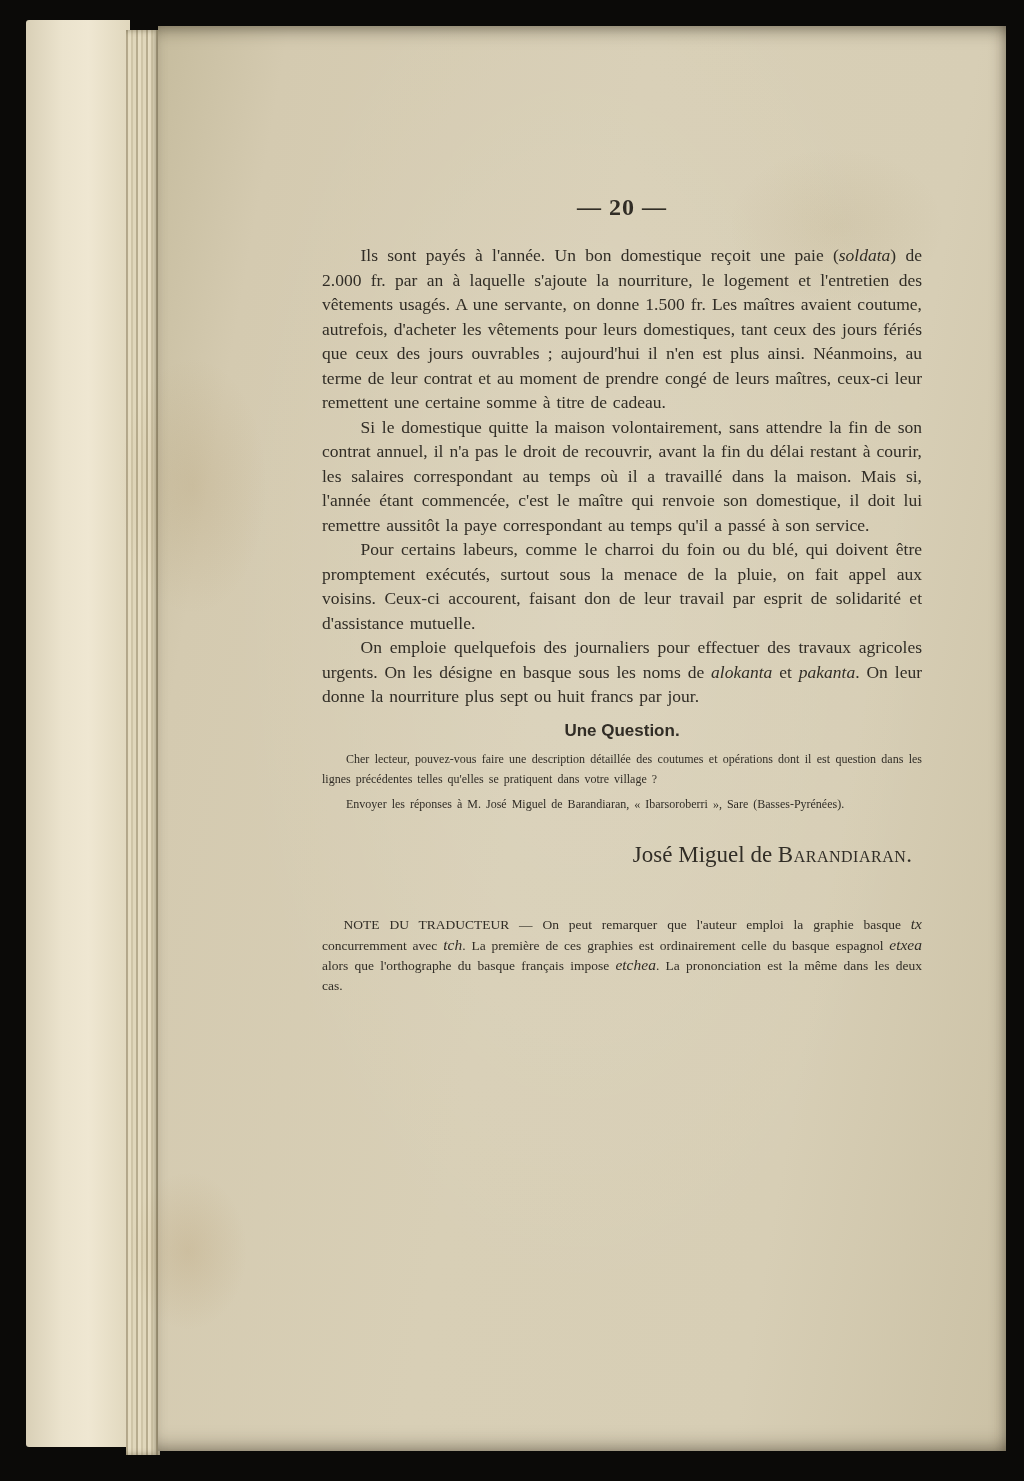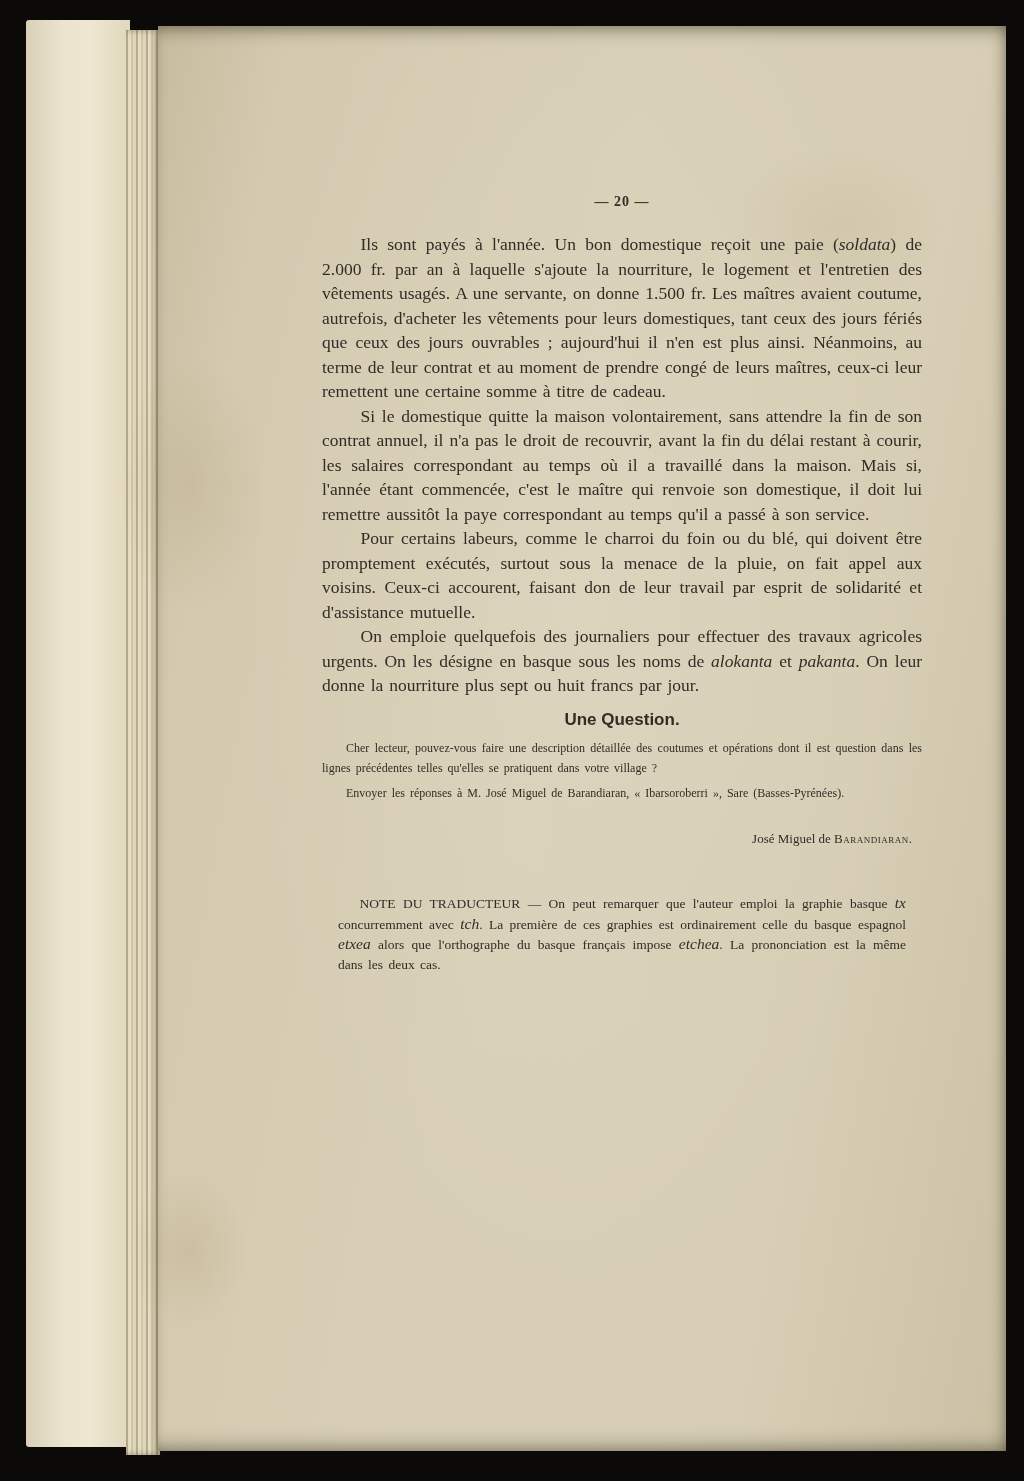--- a/index.html
+++ b/index.html
@@ -40,46 +40,46 @@
   .stain.s2 { left:-30px; bottom:120px; width:120px; height:160px;
     background:radial-gradient(ellipse, rgba(150,110,50,.14), rgba(0,0,0,0) 70%); }
   .stain.s3 { right:60px; top:120px; width:220px; height:160px;
     background:radial-gradient(ellipse, rgba(130,100,40,.07), rgba(0,0,0,0) 70%); }
 
   .text-col {
     position:absolute; left:164px; top:168px; width:600px;
     color:#312d26;
   }
   .page-number {
-    text-align:center; font-size:14px; font-weight:700;
+    text-align:center; font-size:24px; font-weight:700;
     letter-spacing:1px; margin:0 0 22px 0;
   }
   .para {
     margin:0; text-align:justify; text-indent:2.2em;
     font-size:17.5px; line-height:24.5px;
     word-spacing:1.5px;
   }
   .it { font-style:italic; }
   .question-heading {
     text-align:center;
     font-family:"Liberation Sans","DejaVu Sans",sans-serif;
     font-weight:700; font-size:17px;
     margin:12px 0 8px 0;
   }
   .small-para {
     margin:4px 0 0 0; text-align:justify; text-indent:2em;
     font-size:12px; line-height:20.5px; word-spacing:2px;
   }
   .signature {
-    text-align:right; font-size:13px; margin-top:28px; padding-right:10px;
+    text-align:right; font-size:23px; margin-top:28px; padding-right:10px;
   }
   .sc { font-variant:small-caps; letter-spacing:.5px; }
   .note { margin-top:46px; }
   .note .note-para {
-    margin:16px; text-align:justify; text-indent:1.6em;
+    margin:0; text-align:justify; text-indent:1.6em;
     font-size:13.5px; line-height:19.5px; word-spacing:2px;
   }
   .note .it { font-size:15.5px; }
 </style>
 </head>
 <body>
 
 <div class="stage">
   <div class="left-cover"></div>
   <div class="page-stack"></div>

